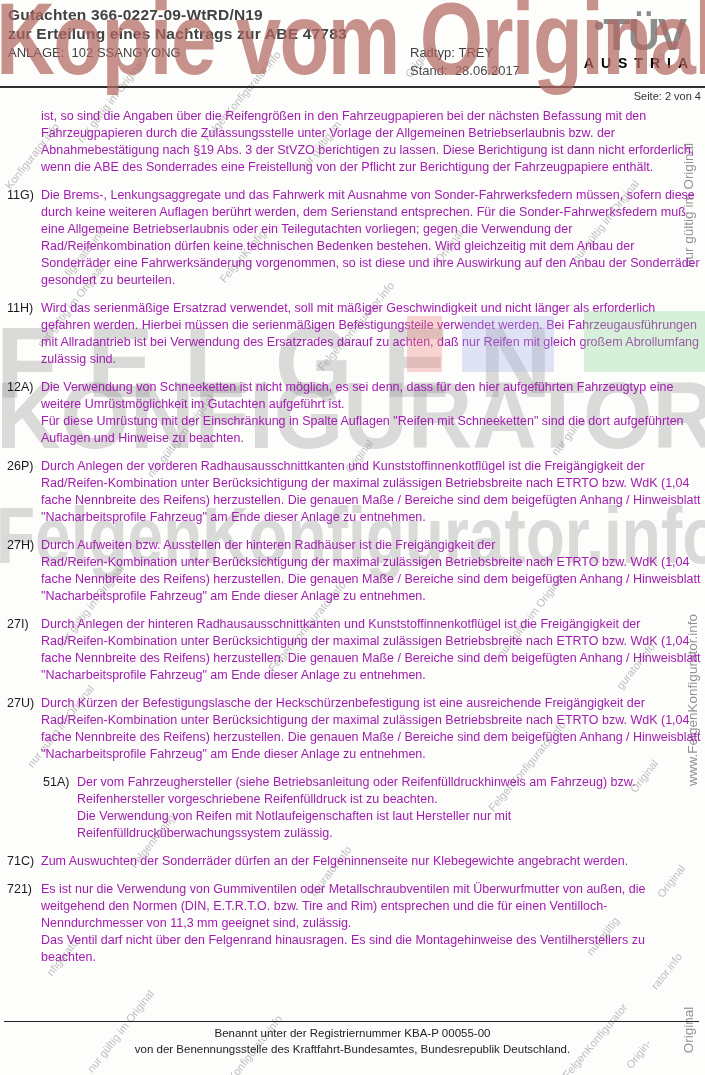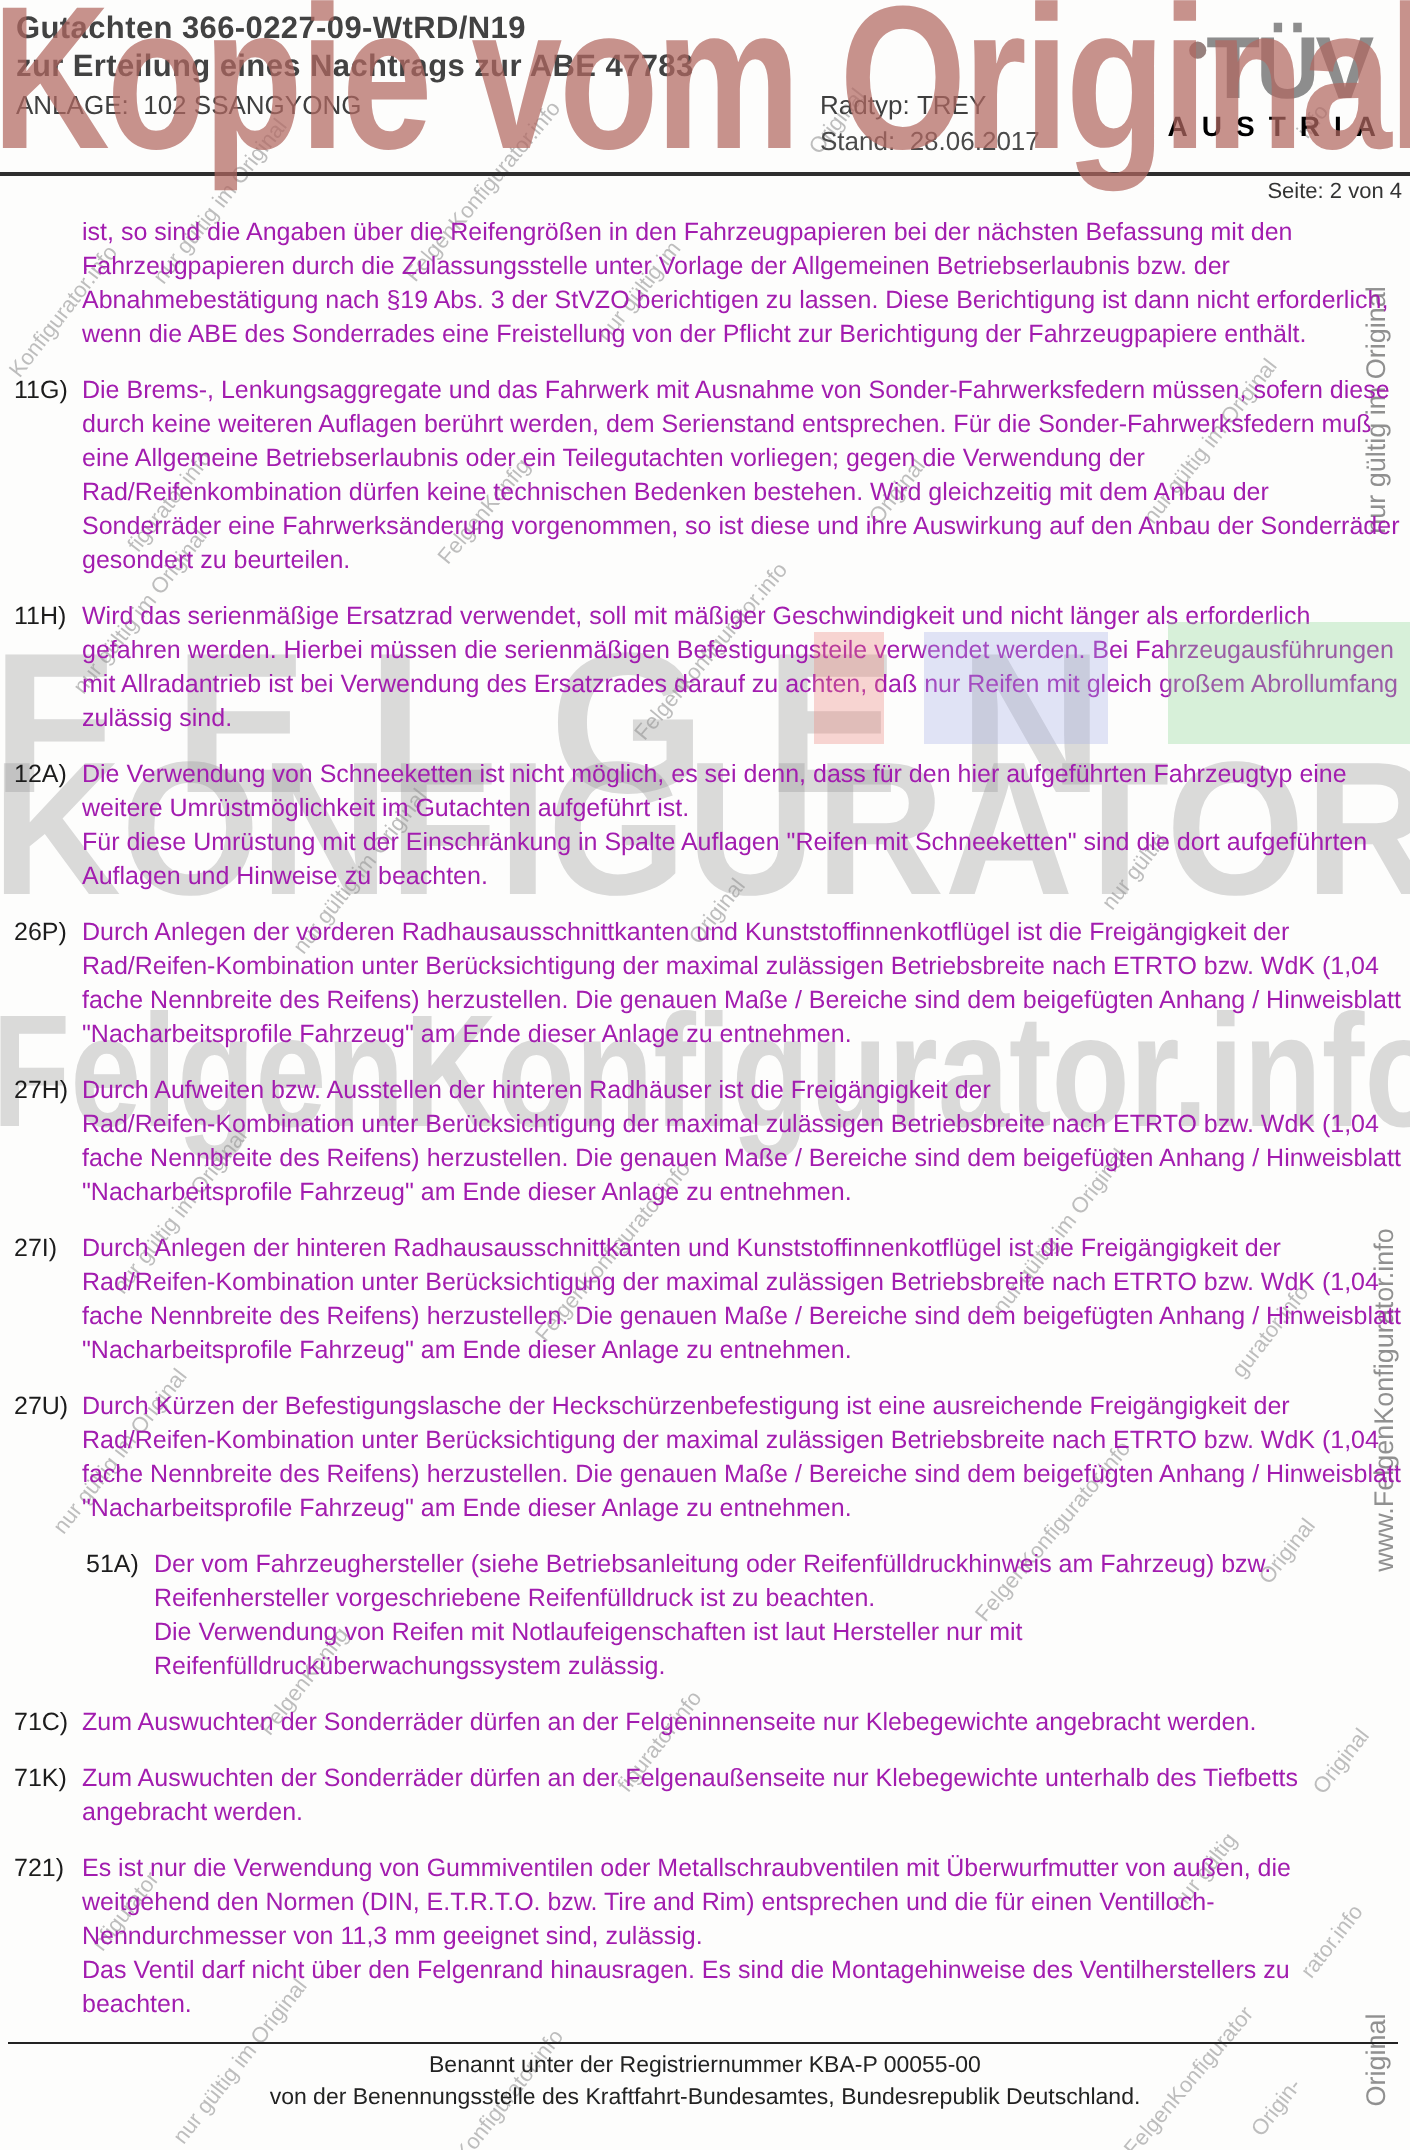--- a/index.html
+++ b/index.html
@@ -158,24 +158,20 @@
       <span class="cnum">51A)</span>
       <div class="ctext">Der vom Fahrzeughersteller (siehe Betriebsanleitung oder Reifenfülldruckhinweis am Fahrzeug) bzw. Reifenhersteller vorgeschriebene Reifenfülldruck ist zu beachten.
 Die Verwendung von Reifen mit Notlaufeigenschaften ist laut Hersteller nur mit
 Reifenfülldrucküberwachungssystem zulässig.</div>
     </div>
     <div class="clause">
       <span class="cnum">71C)</span>
       <div class="ctext">Zum Auswuchten der Sonderräder dürfen an der Felgeninnenseite nur Klebegewichte angebracht werden.</div>
     </div>
     <div class="clause">
-      <span class="cnum">71K)</span>
-      <div class="ctext">Zum Auswuchten der Sonderräder dürfen an der Felgenaußenseite nur Klebegewichte unterhalb des Tiefbetts angebracht werden.</div>
-    </div>
-    <div class="clause">
       <span class="cnum">721)</span>
       <div class="ctext">Es ist nur die Verwendung von Gummiventilen oder Metallschraubventilen mit Überwurfmutter von außen, die weitgehend den Normen (DIN, E.T.R.T.O. bzw. Tire and Rim) entsprechen und die für einen Ventilloch-Nenndurchmesser von 11,3 mm geeignet sind, zulässig.
 Das Ventil darf nicht über den Felgenrand hinausragen. Es sind die Montagehinweise des Ventilherstellers zu beachten.</div>
     </div>
   </div>
 
   <div class="ftr-rule"></div>
   <div class="ftr">
     <div>Benannt unter der Registriernummer KBA-P 00055-00</div>
     <div>von der Benennungsstelle des Kraftfahrt-Bundesamtes, Bundesrepublik Deutschland.</div>

